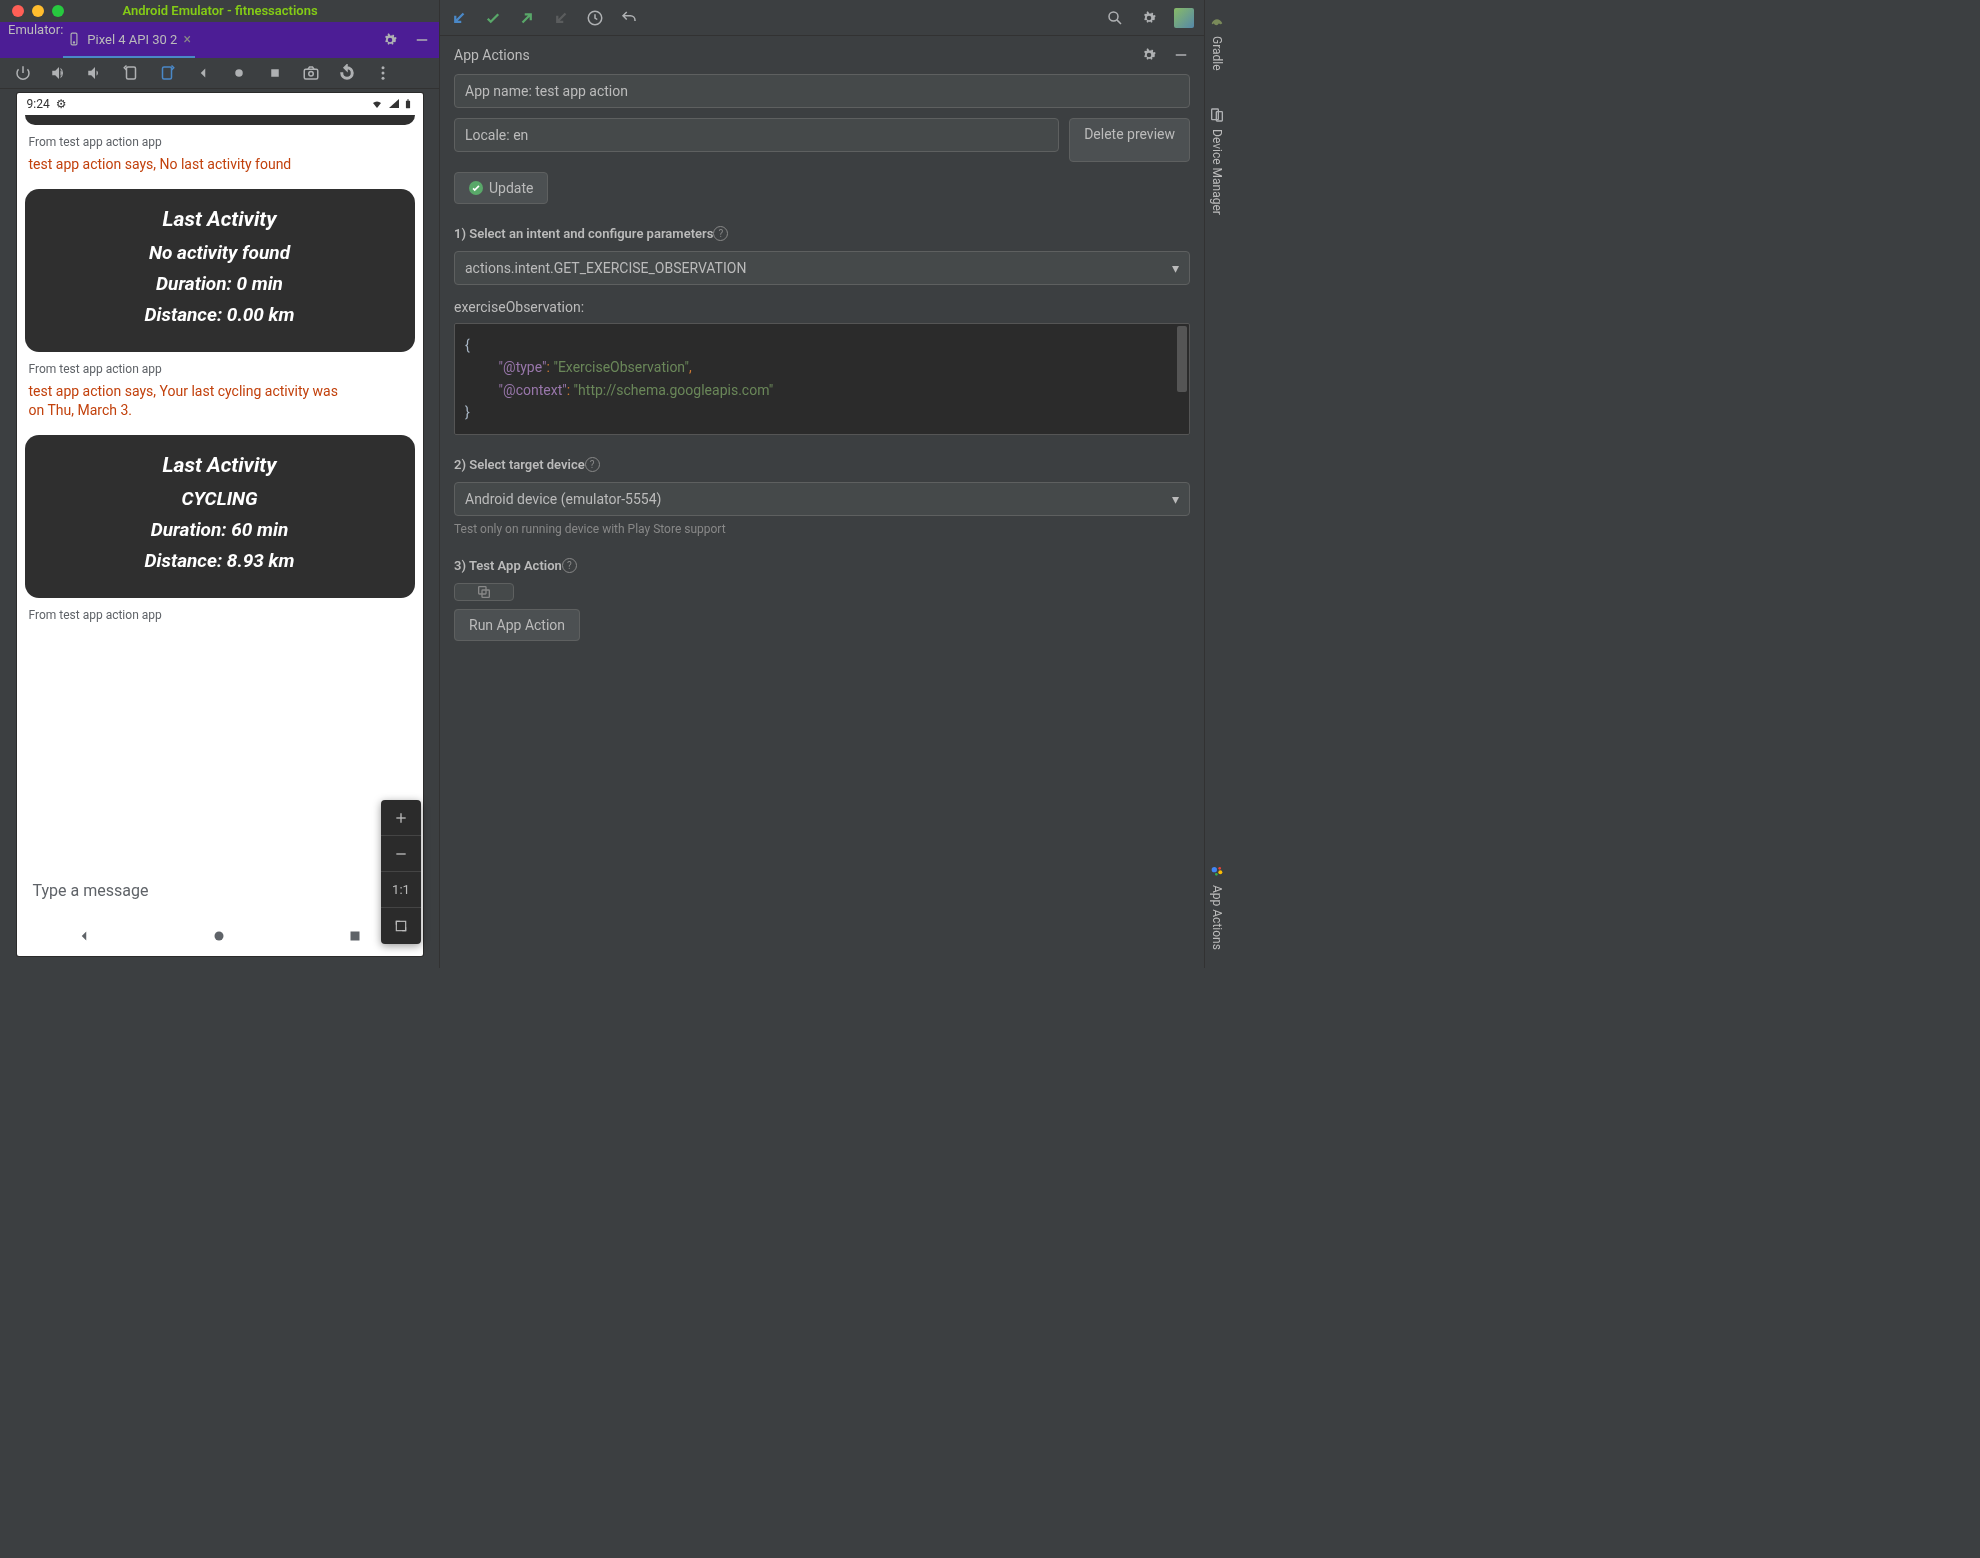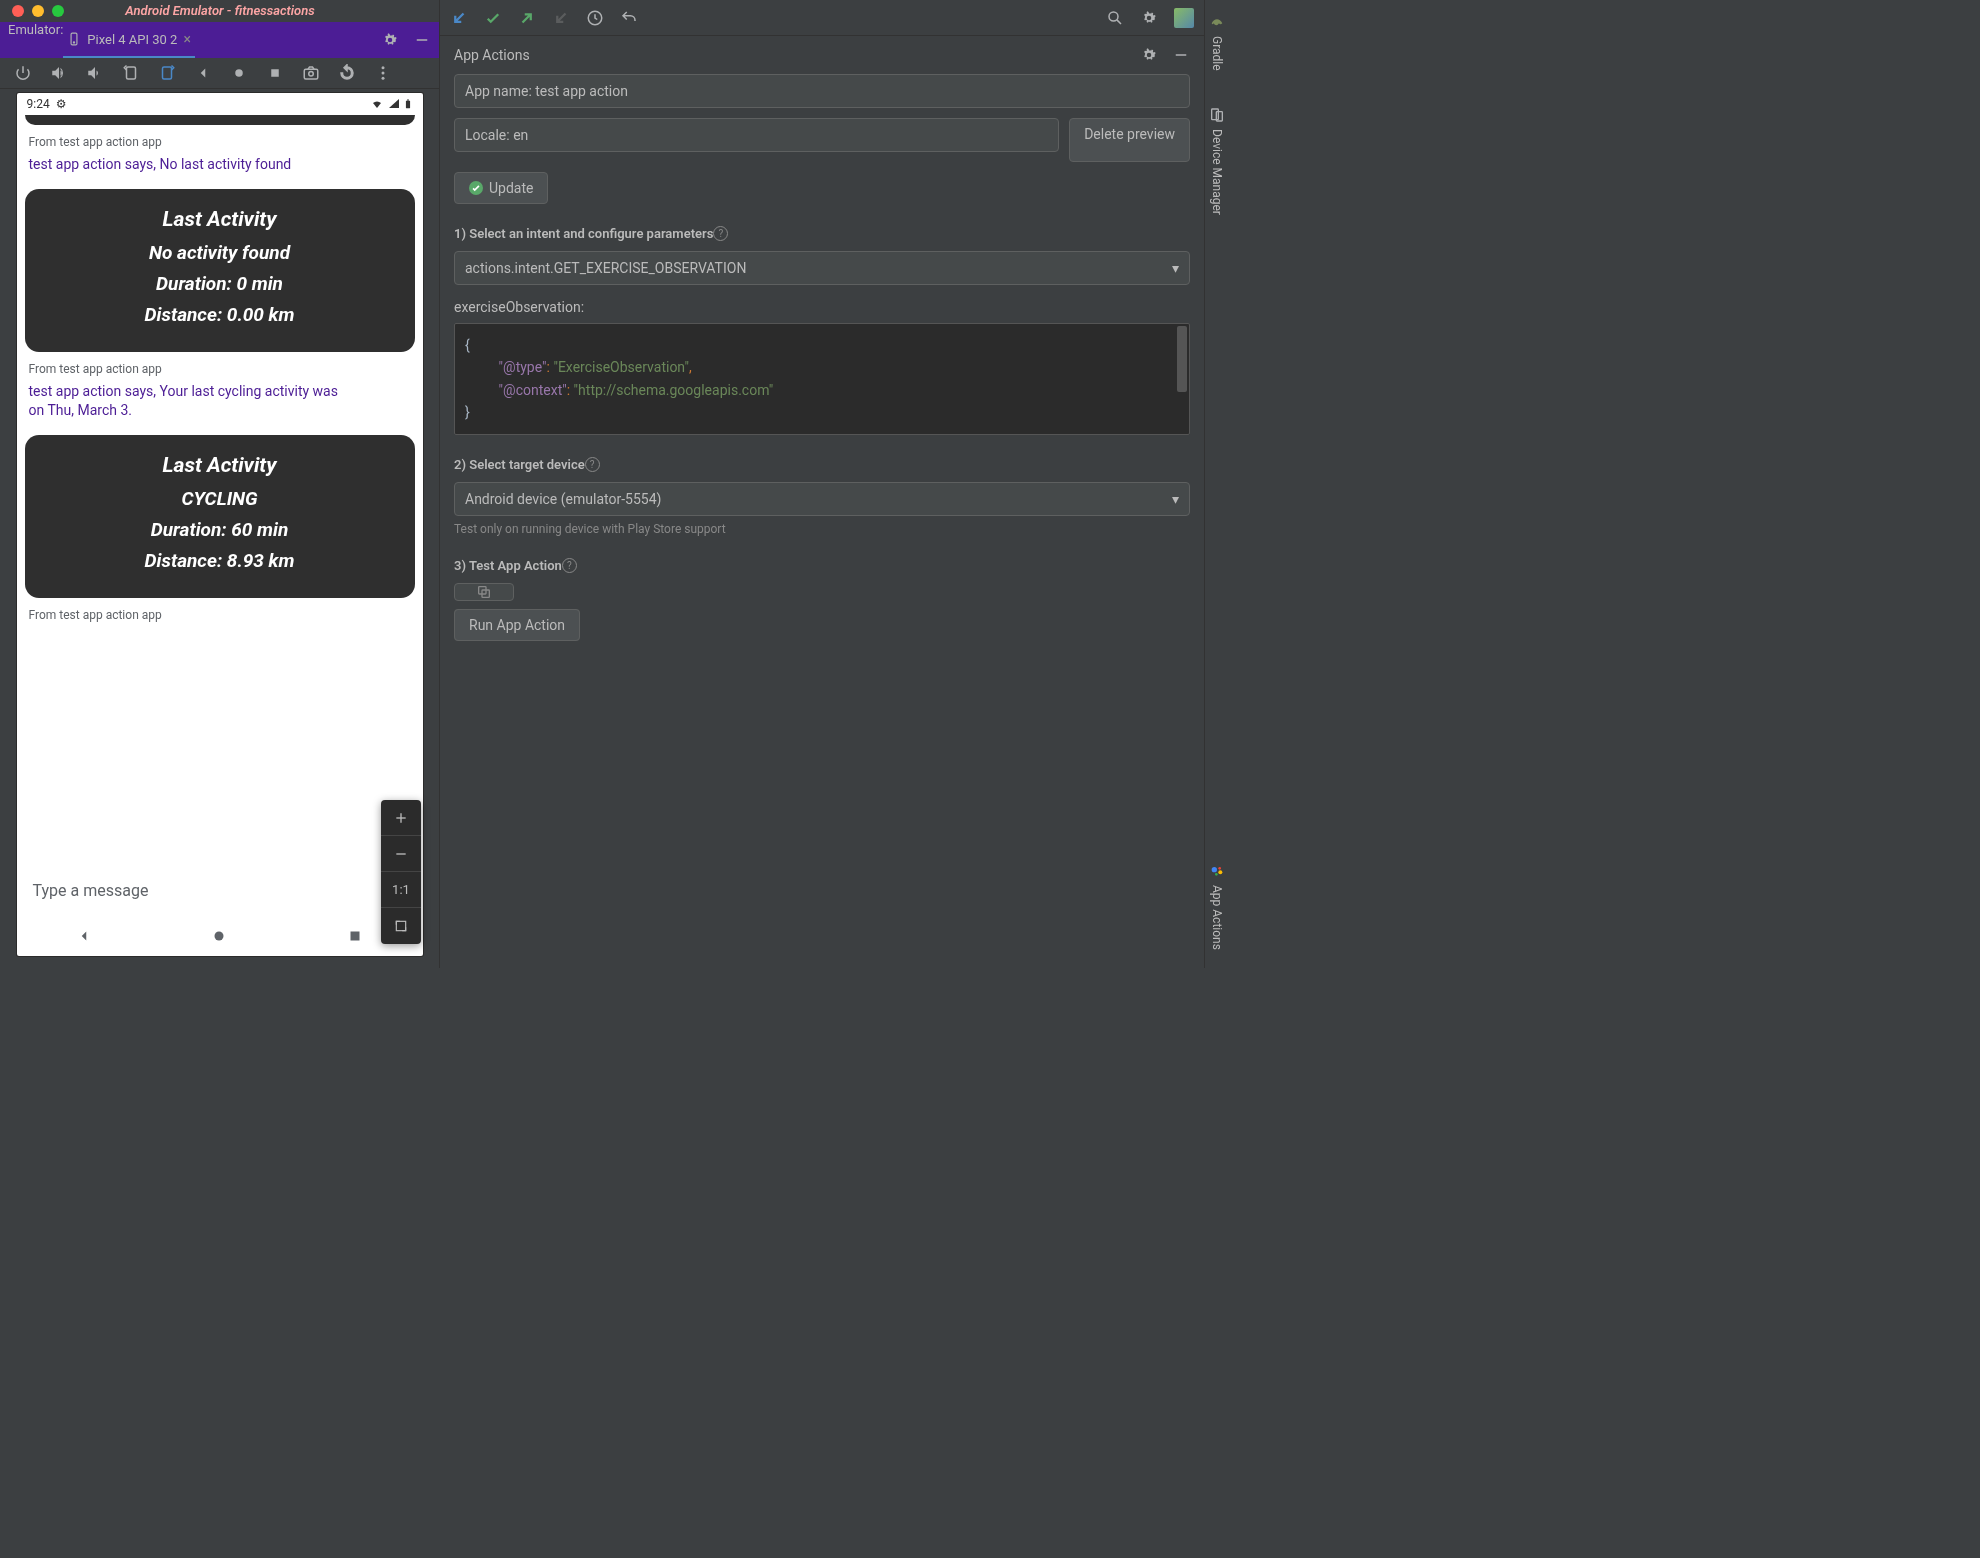--- a/index.html
+++ b/index.html
@@ -1,36 +1,36 @@
 <!DOCTYPE html>
 <html><head>
 <meta charset="utf-8">
 <style>
 * { box-sizing: border-box; margin: 0; padding: 0; font-family: -apple-system, "Segoe UI", Roboto, Arial, sans-serif; }
 body { background: #3c3f41; width: 1228px; height: 968px; overflow: hidden; display: flex; }
 .emulator-pane { width: 440px; background: #3c3f41; display: flex; flex-direction: column; border-right: 1px solid #323232; }
 .traffic-lights { height: 22px; display: flex; align-items: center; gap: 8px; padding-left: 12px; background: #3c3f41; }
 .traffic-light { width: 12px; height: 12px; border-radius: 50%; }
 .tl-red { background: #ff5f56; } .tl-yellow { background: #ffbd2e; } .tl-green { background: #27c93f; }
-.window-title { position: absolute; left: 0; width: 440px; text-align: center; color: #fca5a5; font-size: 13px; line-height: 22px; font-weight: 600; font-style: italic; }
+.window-title { position: absolute; left: 0; width: 440px; text-align: center; color: #84cc16; font-size: 13px; line-height: 22px; font-weight: 600; }
 .emu-header { display: flex; height: 36px; background: #4c1d95; padding: 0 8px; }
 .emu-label { color: #bbb; font-size: 13px; }
 .emu-tab { display: flex; align-items: center; gap: 6px; color: #bbb; font-size: 13px; padding: 4px 4px; border-bottom: 2px solid #4a88c7; }
 .emu-tab svg { width: 14px; height: 14px; }
 .emu-header-right { margin-left: auto; display: flex; gap: 14px; align-items: center; }
 .emu-toolbar { display: flex; align-items: center; gap: 18px; padding: 6px 14px; background: #3c3f41; border-bottom: 1px solid #323232; }
 .icon-btn { color: #afb1b3; cursor: pointer; display: flex; align-items: center; justify-content: center; }
 .icon-btn svg { width: 18px; height: 18px; }
 .phone-area { flex: 1; background: #3c3f41; display: flex; justify-content: center; padding: 4px 12px 12px 12px; position: relative; }
 .phone { width: 406px; height: 100%; background: #fff; border-radius: 2px; overflow: hidden; display: flex; flex-direction: column; box-shadow: 0 0 0 1px #2b2b2b; }
 .status-bar { height: 22px; display: flex; align-items: center; padding: 0 10px; font-size: 12px; color: #333; }
 .status-bar .right { margin-left: auto; display: flex; gap: 2px; align-items: center; }
 .assistant-content { flex: 1; overflow: hidden; padding: 0 8px; }
 .caption { font-size: 12px; color: #5f6368; margin: 10px 4px 4px; }
-.says { font-size: 14px; color: #4c1d95; margin: 6px 4px 14px; line-height: 1.4; }
+.says { font-size: 14px; color: #c2410c; margin: 6px 4px 14px; line-height: 1.4; }
 .card { background: #2f2f2f; border-radius: 14px; padding: 18px 14px; text-align: center; color: #fff; margin-bottom: 8px; }
 .card .title { font-size: 21px; font-weight: 700; font-style: italic; margin-bottom: 10px; }
 .card .line { font-size: 19px; font-weight: 700; font-style: italic; margin: 8px 0; }
 .input-row { margin-top: auto; padding: 16px; color: #5f6368; font-size: 16px; }
 .nav-bar { height: 40px; display: flex; align-items: center; justify-content: space-around; }
 .nav-bar svg { width: 18px; height: 18px; fill: #5f6368; }
 .zoom-controls { position: absolute; right: 18px; bottom: 24px; width: 40px; background: #2b2b2b; border-radius: 4px; display: flex; flex-direction: column; align-items: center; color: #bbb; font-size: 13px; box-shadow: 0 2px 8px rgba(0,0,0,0.4); }
 .zoom-controls div { width: 100%; height: 36px; display: flex; align-items: center; justify-content: center; border-bottom: 1px solid #444; cursor: pointer; }
 .zoom-controls div:last-child { border-bottom: none; }
 

